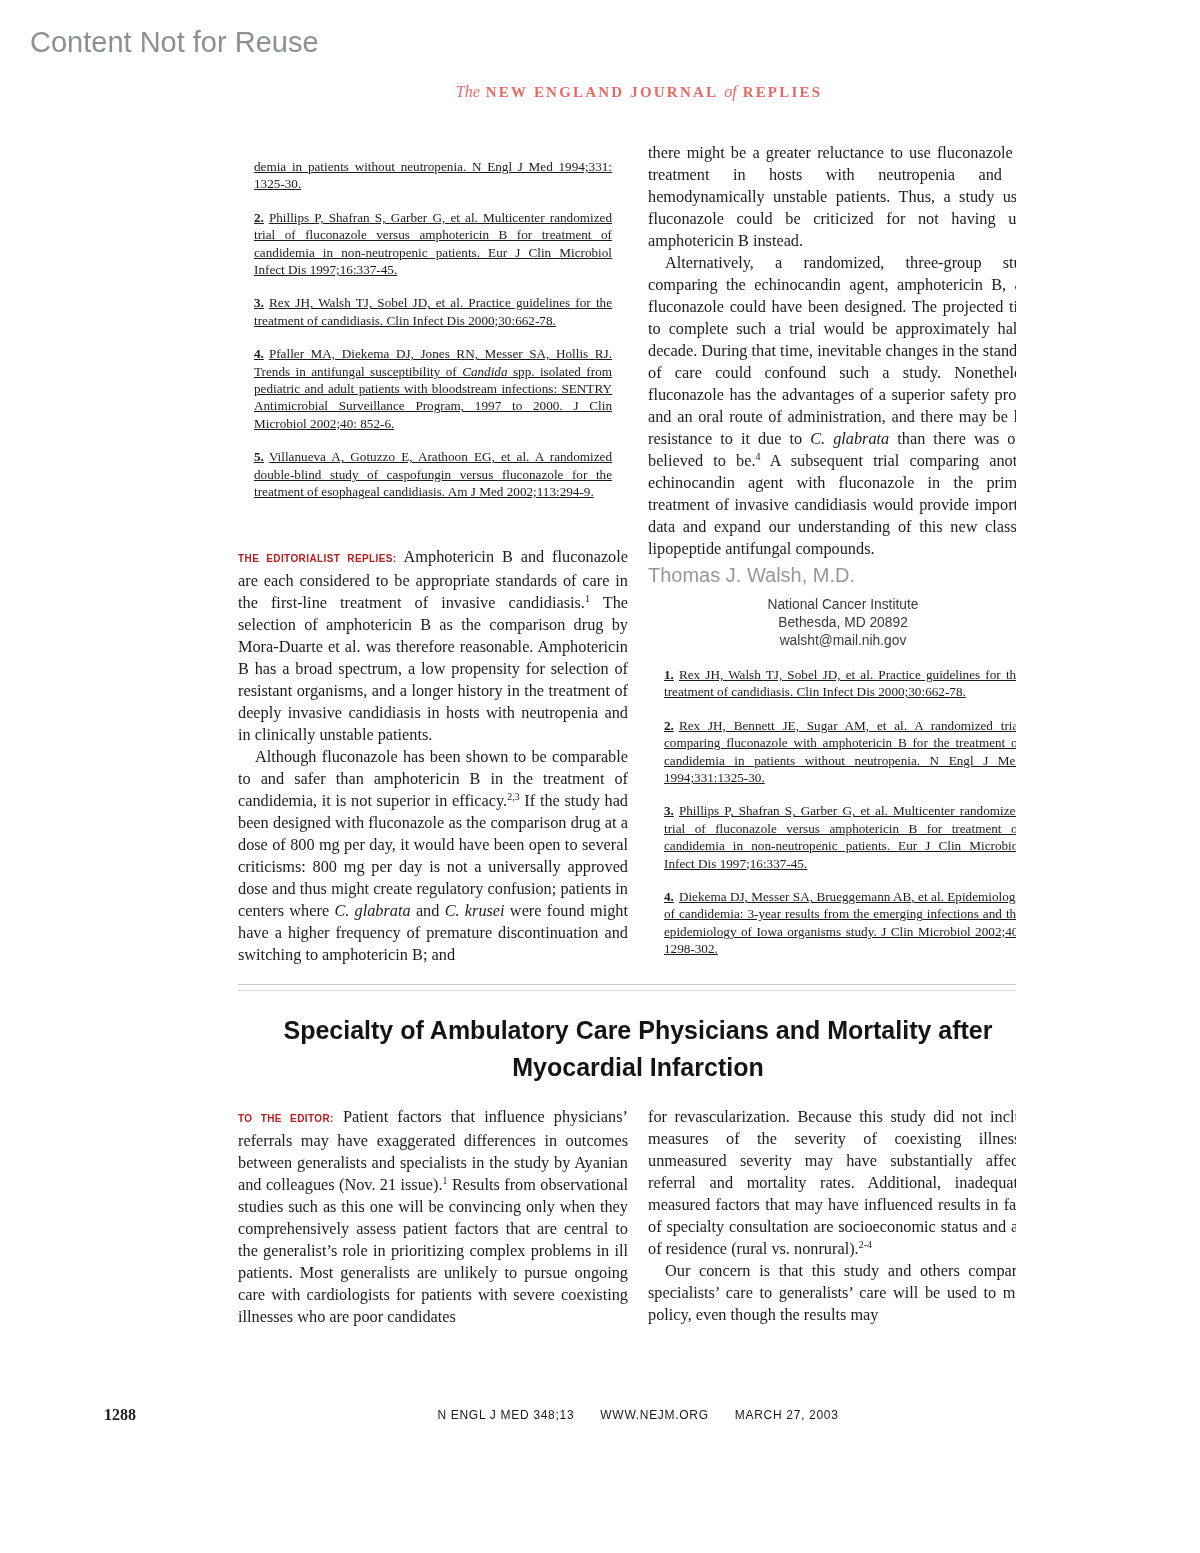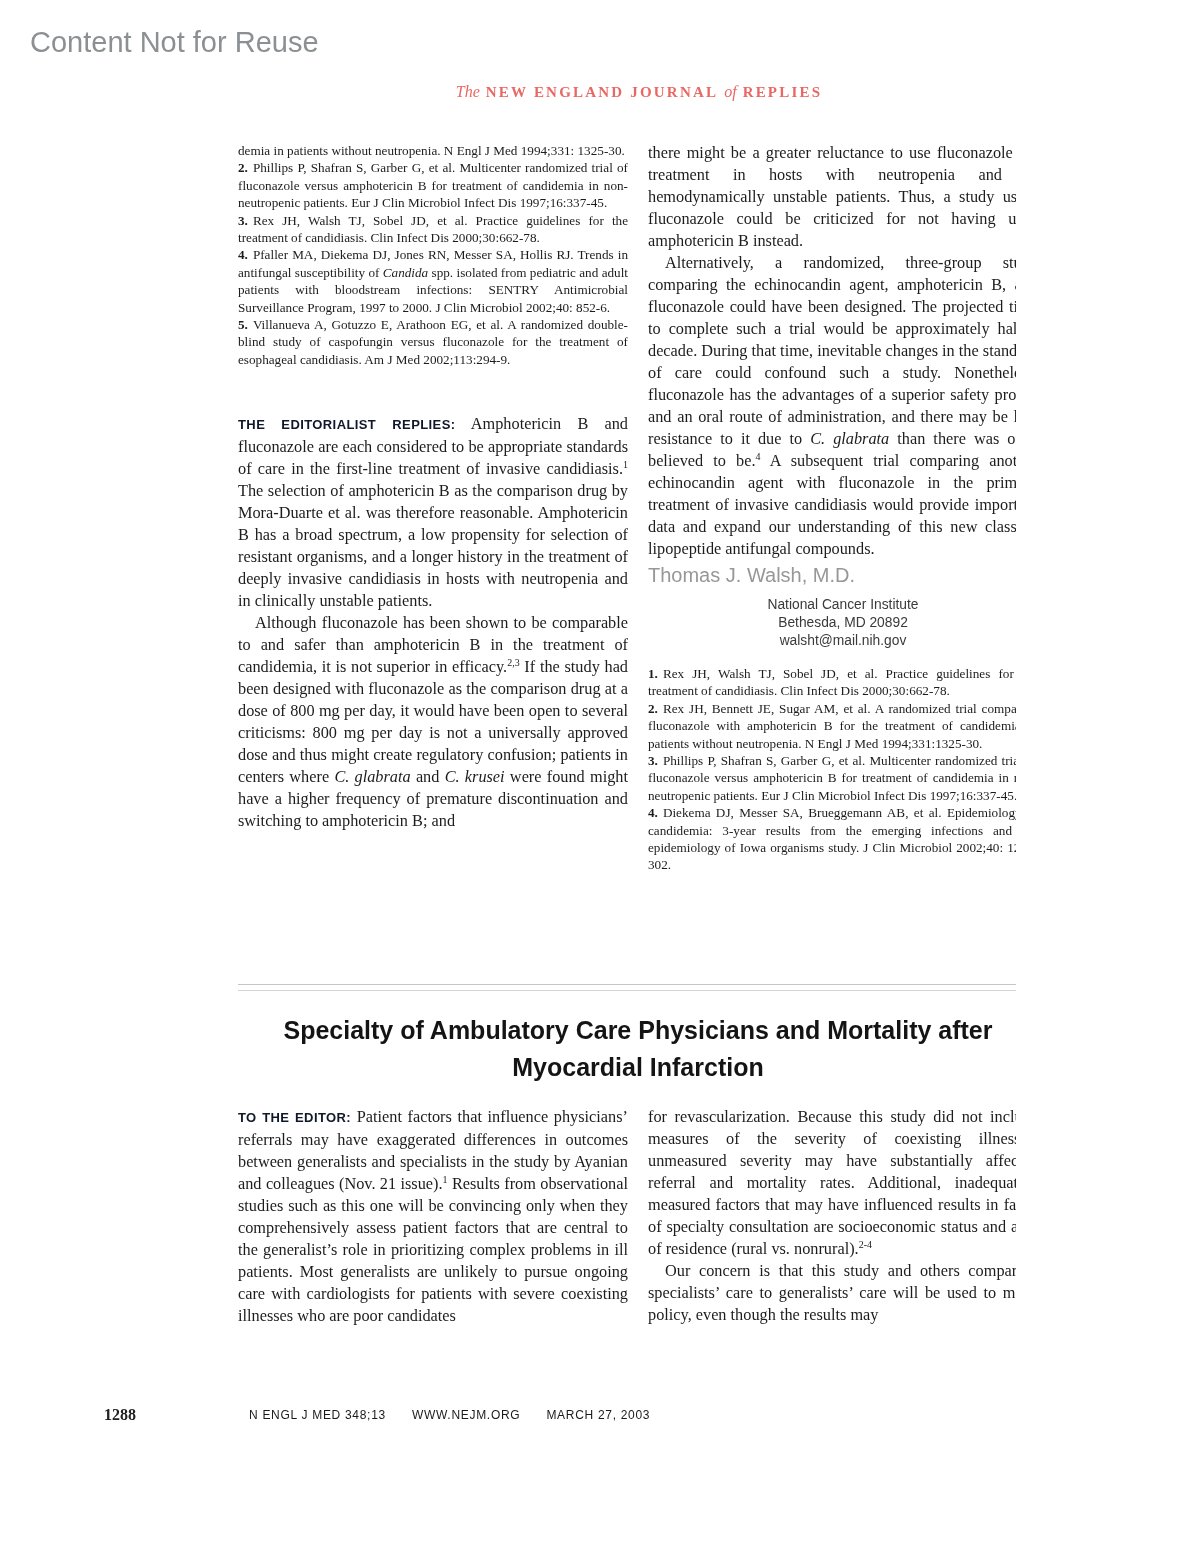--- a/index.html
+++ b/index.html
@@ -19,31 +19,31 @@
   .masthead .mh-caps { font-size:15px; font-weight:bold; letter-spacing:2.2px; }
   .masthead .mh-it { font-style:italic; font-size:16px; letter-spacing:0px; padding:0 2px; }
 
   .col { position:absolute; width:390px; text-align:justify; }
   .col-l1-left  { left:238px; top:142px; }
   .col-l1-right { left:648px; top:142px; }
   .col-l2-left  { left:238px; top:1106px; }
   .col-l2-right { left:648px; top:1106px; }
 
   .refs { font-size:13.2px; line-height:17.4px; }
-  .refs p { margin:0; }
+  .refs p { margin:16px;text-decoration:underline; }
   .refs b { padding-right:5px; }
 
   .body-text { font-size:16.3px; line-height:22px; }
   .body-text p { margin:0; }
   .body-text p.indent { text-indent:17px; }
   .reply-block { margin-top:45px; }
 
   .red-label {
     font-family:"Liberation Sans", sans-serif; font-weight:bold;
-    font-size:13px; color:#0f172a; letter-spacing:0.4px;
+    font-size:10px; color:#b91c1c; letter-spacing:0.4px;
   }
   sup { font-size:10px; line-height:0; }
   i { font-style:italic; }
 
   .signature {
     margin-top:4px; text-align:left;
     font-family:"Liberation Sans", sans-serif; font-size:20px; color:#979797;
   }
   .affiliation {
     margin-top:9px; text-align:center;
@@ -61,21 +61,21 @@
     font-family:"Liberation Sans", sans-serif; font-weight:bold;
     font-size:25px; line-height:37px; color:#141414;
   }
   .l2-title span { display:inline-block; max-width:740px; }
 
   .footer-page {
     position:absolute; left:104px; top:1406px;
     font-size:16px; color:#222;font-weight:bold;
   }
   .footer-center {
-    position:absolute; left:238px; top:1408px; width:800px; 
+    position:absolute; left:238px; top:1408px; width:800px; text-align:center;
     font-family:"Liberation Sans", sans-serif; font-size:12px;
     letter-spacing:0.7px; color:#1a1a1a; white-space:nowrap;
   }
   .footer-center span { margin:0 11px; }
 </style>
 </head>
 <body>
 
 <div class="page">
 

